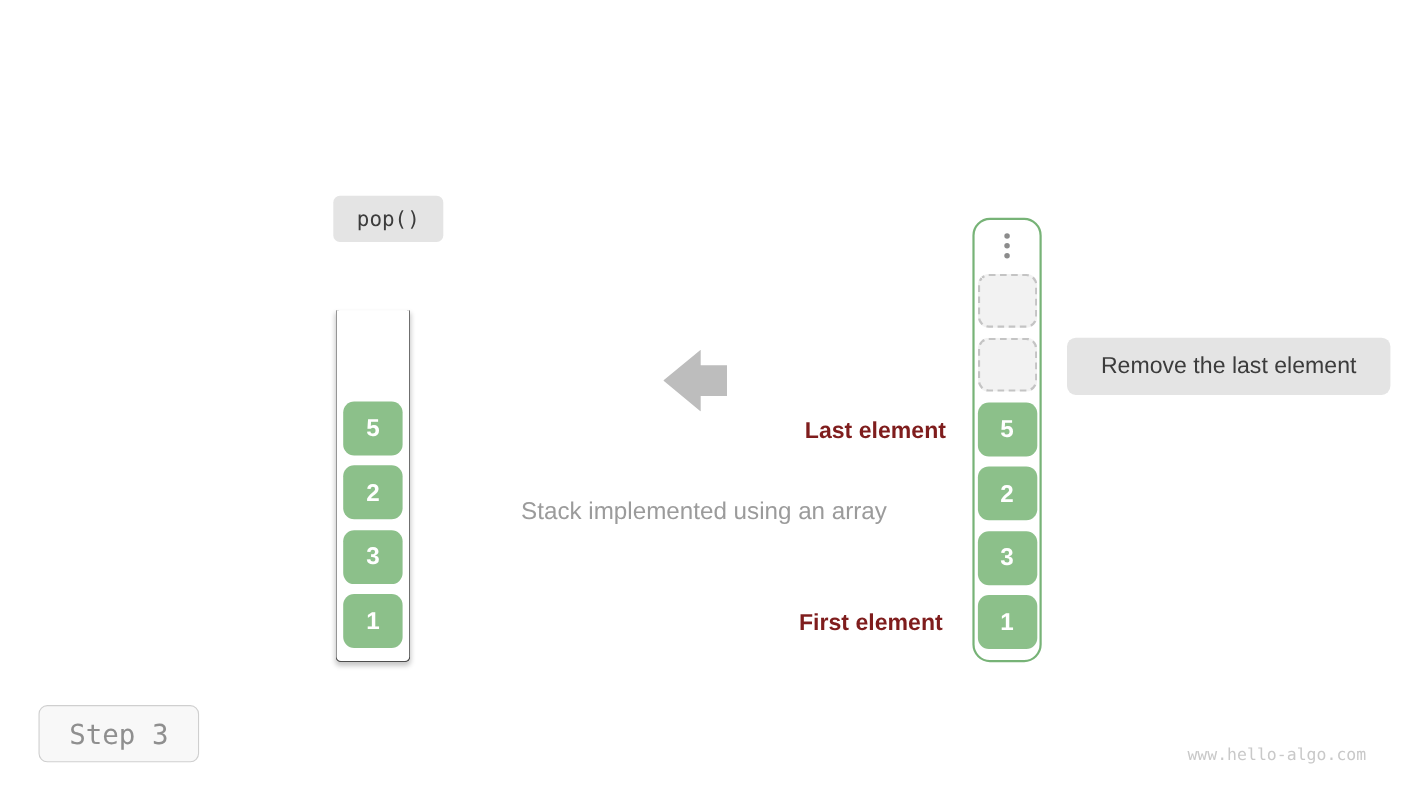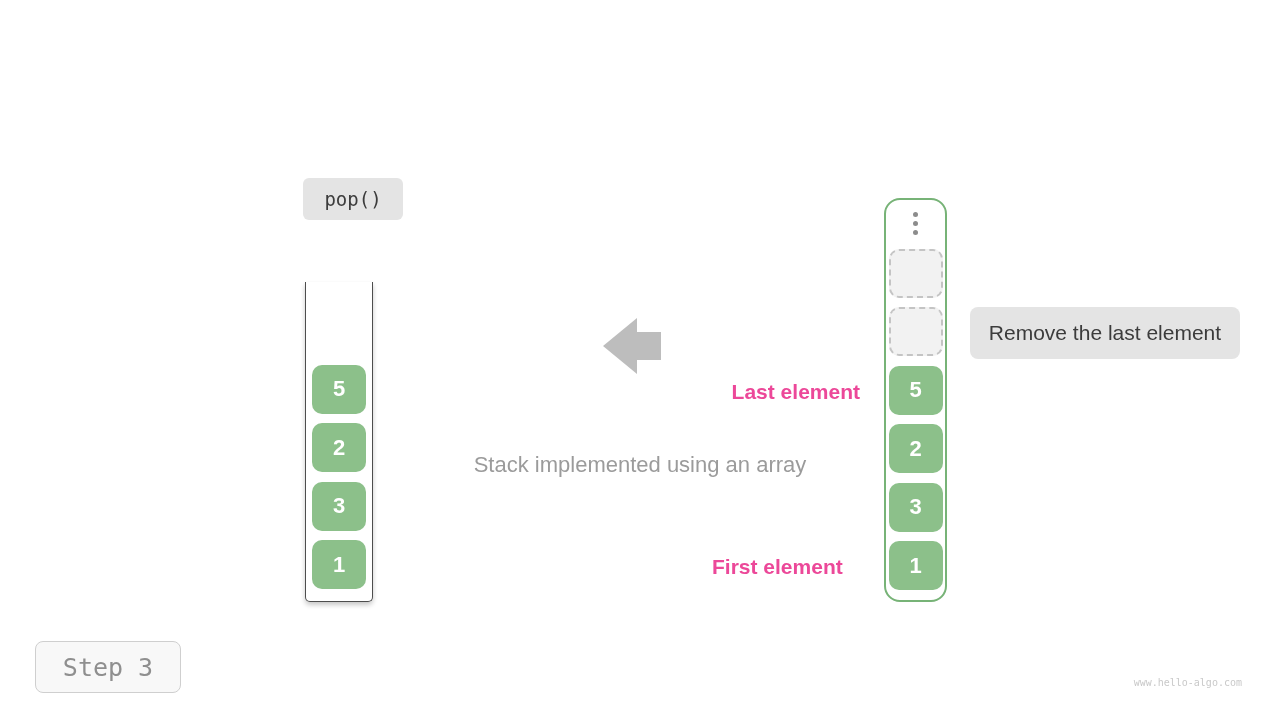--- a/index.html
+++ b/index.html
@@ -67,50 +67,50 @@
   .cell-empty{
     background:#f2f2f2;
     border:2px dashed #c4c4c4;
   }
 
   
   .arrow{left:603px;top:318px;width:58px;height:56px;}
 
   
   .label-bold{
-    font-weight:bold;font-size:21px;color:#ec4899;
+    font-weight:bold;font-size:21px;color:#7f1d1d;
     white-space:nowrap;
   }
   .last-el{left:720px;top:380px;width:140px;text-align:right;}
-  .first-el{left:712px;top:555px;width:145px;}
+  .first-el{left:712px;top:555px;width:145px;text-align:right;}
   .caption{
     left:400px;top:452px;width:480px;text-align:center;
     font-size:22px;color:var(--muted-text);white-space:nowrap;
   }
 
   .remove-badge{
-    left:970px;top:307px;width:270px;height:52px;
+    left:970px;top:307px;width:294px;height:52px;
     background:var(--badge-bg);border-radius:8px;
     display:flex;align-items:center;justify-content:center;
     font-size:21px;color:var(--dark-text);white-space:nowrap;
   }
 
   
   .step-badge{
     left:35px;top:641px;width:146px;height:52px;
     background:#f8f8f8;border:1px solid #cfcfcf;border-radius:8px;
     display:flex;align-items:center;justify-content:center;
     font-family:"DejaVu Sans Mono","Liberation Mono",monospace;
     font-weight:normal;font-size:25px;color:#8f8f8f;
   }
 
   .watermark{
     right:38px;top:677px;
     font-family:"DejaVu Sans Mono","Liberation Mono",monospace;
-    font-size:10px;color:#c9c9c9;
+    font-size:15px;color:#c9c9c9;
   }
 </style>
 </head>
 <body>
 
 <div class="abs op-badge">pop()</div>
 
 <div class="abs stack-left" id="stack-left">
     <div class="cell">5</div>
     <div class="cell">2</div>

